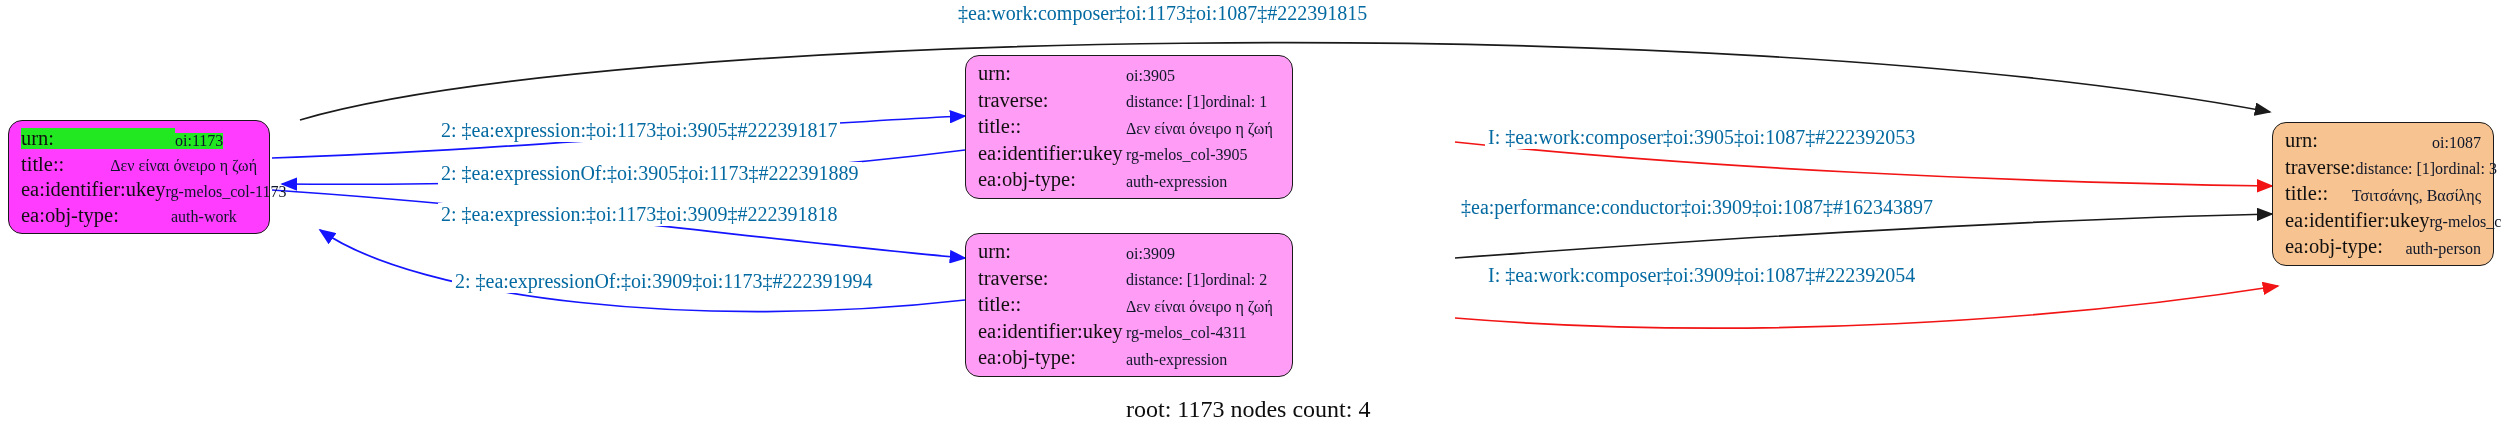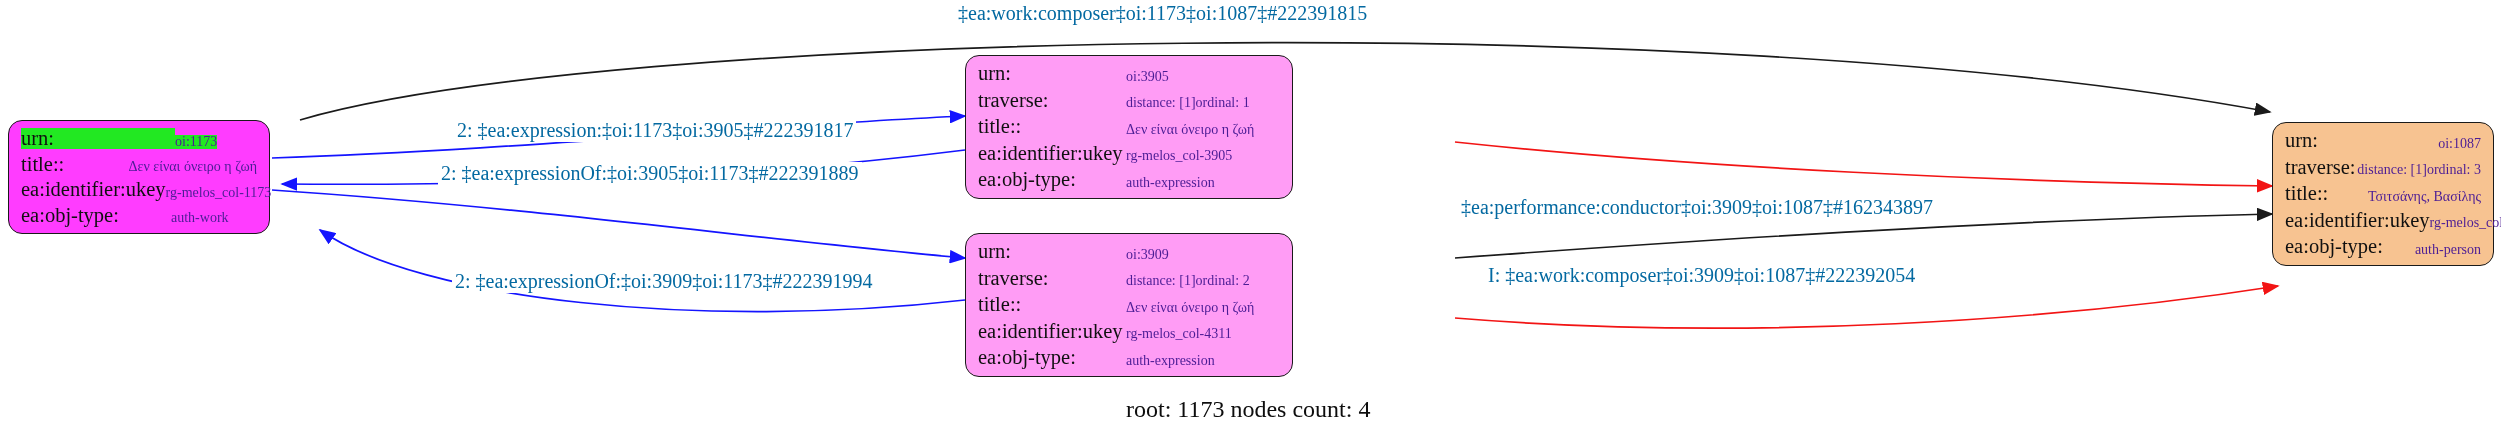--- a/index.html
+++ b/index.html
@@ -8,21 +8,21 @@
   svg.edges{position:absolute;left:0;top:0;width:2501px;height:423px;pointer-events:none;}
 
   .node{position:absolute;box-sizing:border-box;border:1.6px solid #1a1a1a;border-radius:14px;
         padding:7px 12px 8px 12px;z-index:5;}
   .node.work{background:#ff3cff;}
   .node.expr{background:#ff9cf5;}
   .node.person{background:#f7c391;}
 
   .row{display:flex;align-items:flex-end;line-height:1.0;white-space:nowrap;}
   .row .k{font-size:20.5px;color:#101010;}
-  .row .v{font-size:14px;color:#4c1d95;}
+  .row .v{font-size:16px;color:#0f172a;}
   .row.hl .k,.row.hl .v{background:#22e822;}
   .row.hl .k{padding-right:4px;}
   .row .k{display:inline-block;}
   .row .v{display:inline-block;}
 
   .n1173 .k{width:150px;}
   .n1173 .row{margin-bottom:5px;}
   .n1173 .row:last-child{margin-bottom:0;}
 
   .nexp .k{width:148px;}
@@ -158,27 +158,29 @@
       <span class="v">rg-melos_col-1087</span>
     </div>
     <div class="row">
       <span class="k">ea:obj-type:</span>
       <span class="v">auth-person</span>
     </div>
   </div>
 
   <div class="elabel" style="left:955px; top:2px;">‡ea:work:composer‡oi:1173‡oi:1087‡#222391815</div>
 
-  <div class="elabel" style="left:438px; top:119px;margin-left:16px;">2: ‡ea:expression:‡oi:1173‡oi:3905‡#222391817</div>
+  <div class="elabel" style="left:438px; top:119px;">2: ‡ea:expression:‡oi:1173‡oi:3905‡#222391817</div>
 
   <div class="elabel" style="left:438px; top:162px;">2: ‡ea:expressionOf:‡oi:3905‡oi:1173‡#222391889</div>
 
+  <div class="elabel" style="left:438px; top:203px;">2: ‡ea:expression:‡oi:1173‡oi:3909‡#222391818</div>
 
   <div class="elabel" style="left:452px; top:270px;">2: ‡ea:expressionOf:‡oi:3909‡oi:1173‡#222391994</div>
 
+  <div class="elabel" style="left:1485px; top:126px;">I: ‡ea:work:composer‡oi:3905‡oi:1087‡#222392053</div>
 
   <div class="elabel" style="left:1458px; top:196px;">‡ea:performance:conductor‡oi:3909‡oi:1087‡#162343897</div>
 
   <div class="elabel" style="left:1485px; top:264px;">I: ‡ea:work:composer‡oi:3909‡oi:1087‡#222392054</div>
 
   <div class="caption" style="left:1126px; top:396px;">root: 1173 nodes count: 4</div>
 
 </div>
 
 </body></html>

